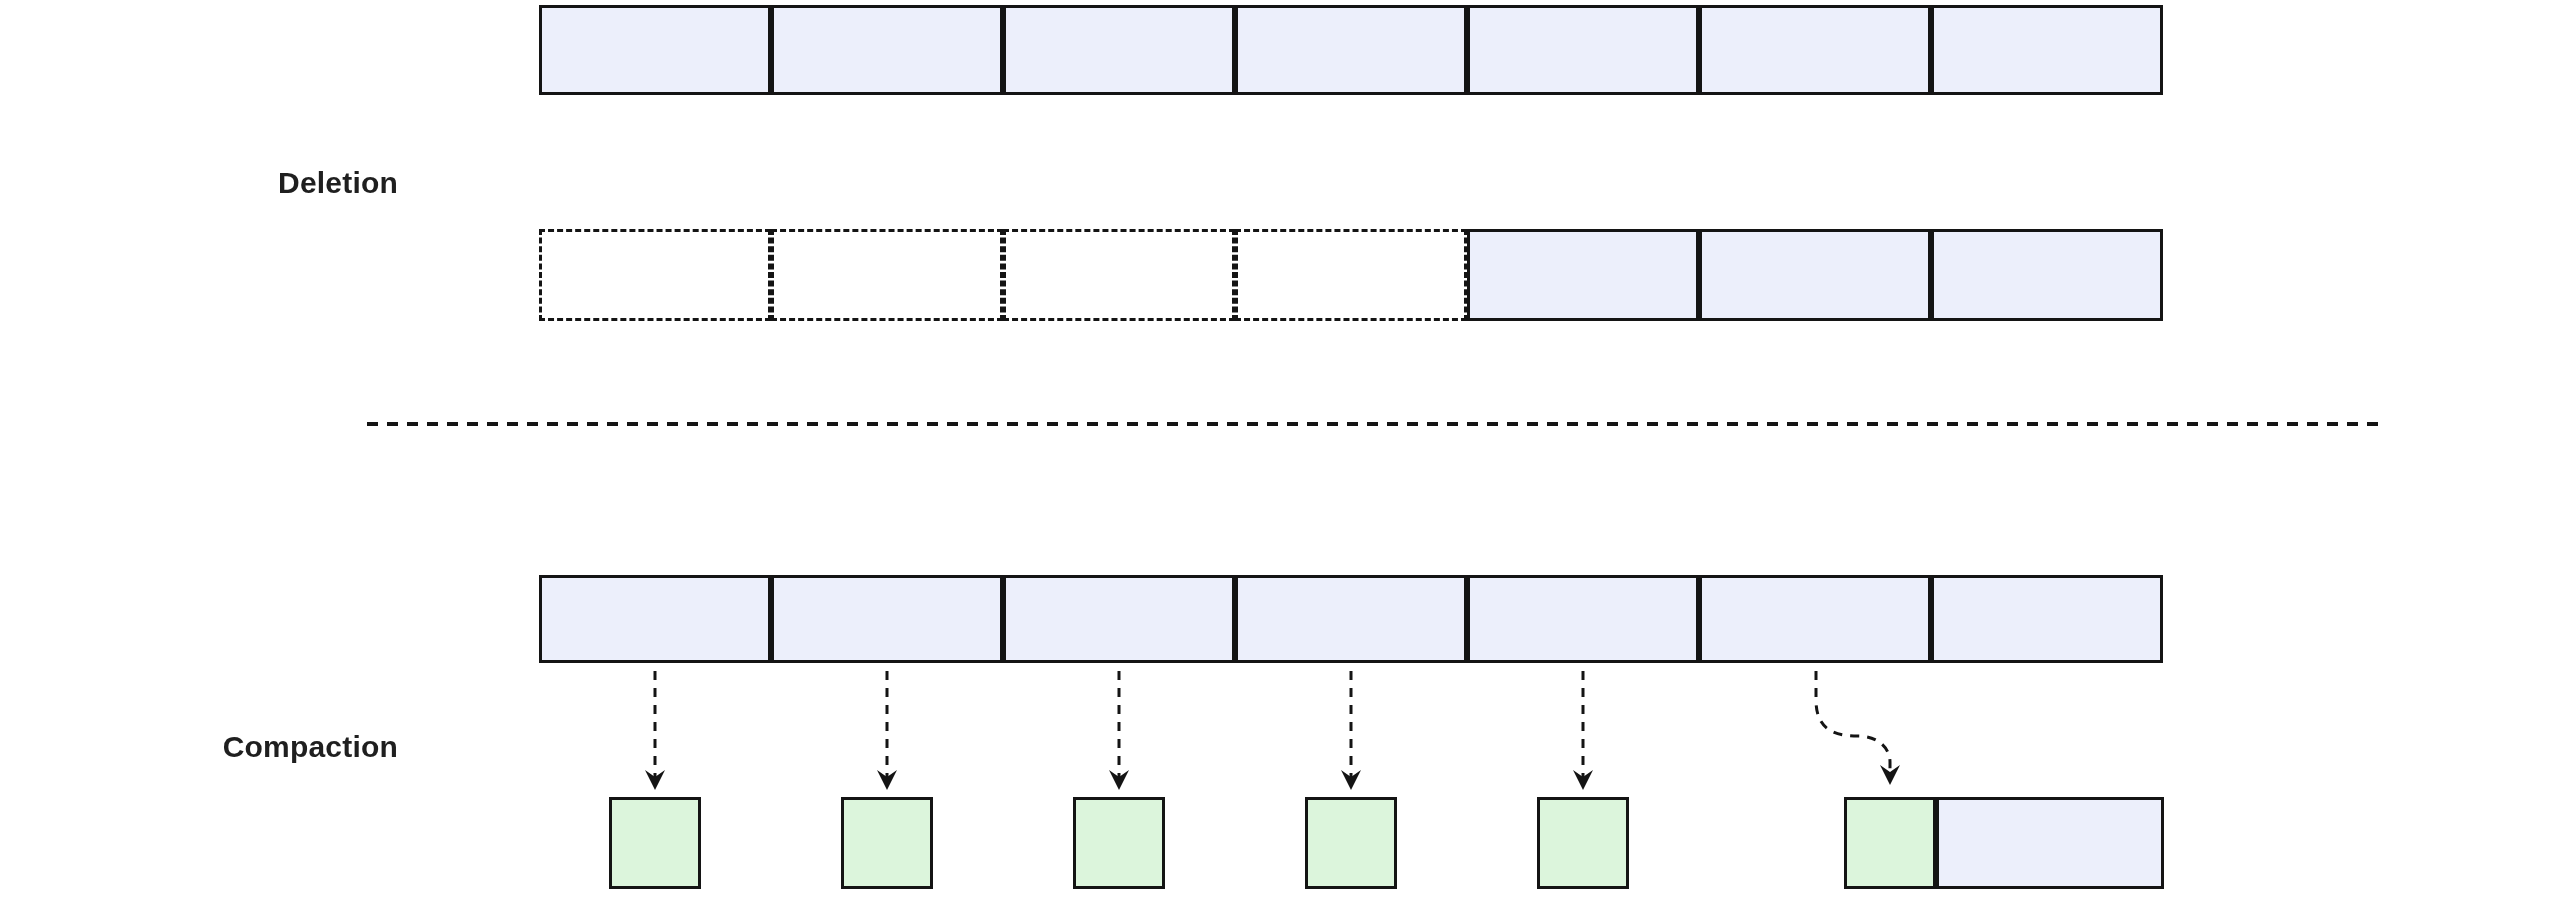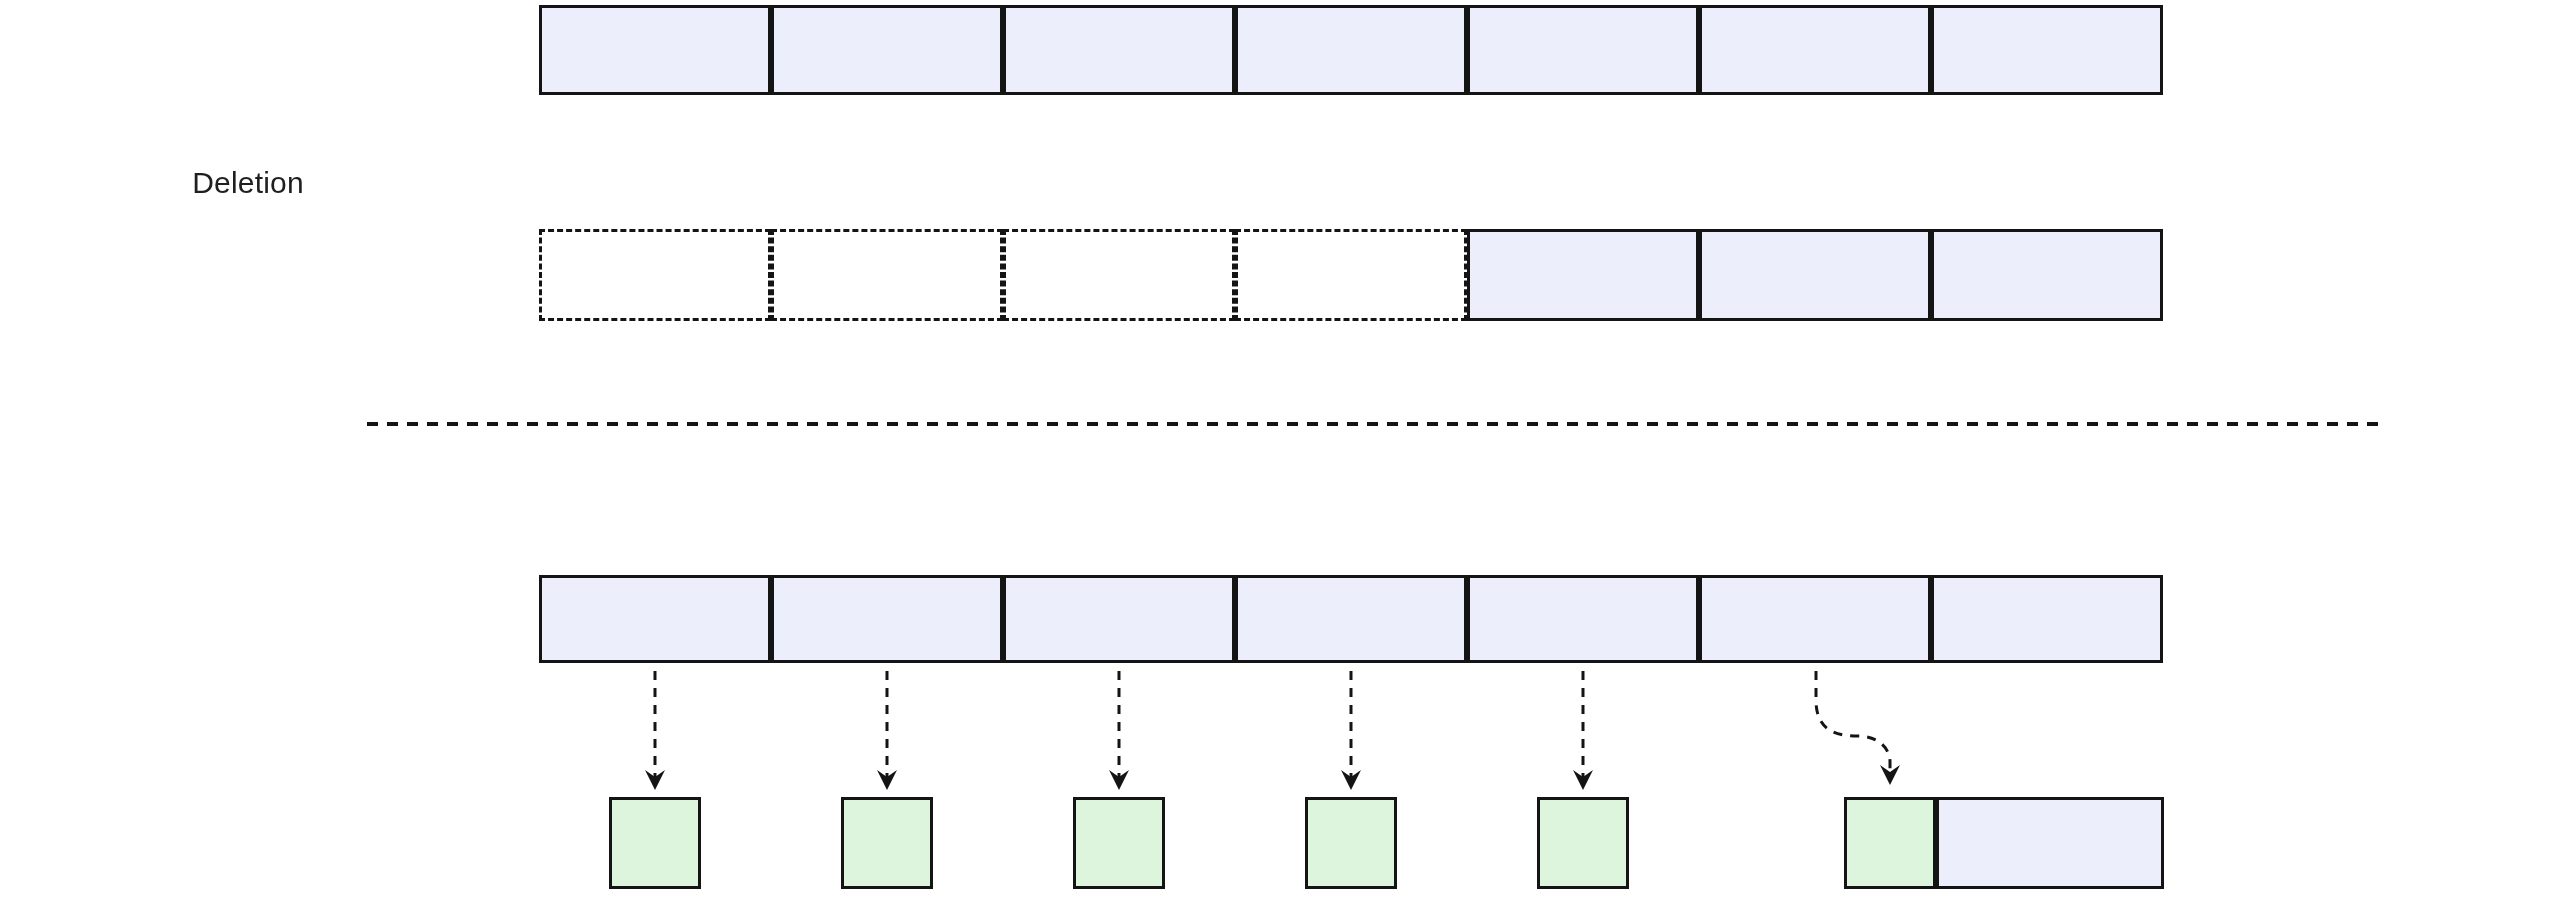--- a/index.html
+++ b/index.html
@@ -10,22 +10,22 @@
     position: relative;
     width: 2560px;
     height: 920px;
     background: #ffffff;
     overflow: hidden;
   }
 
   .label {
     position: absolute;
     width: 300px;
-    text-align: center;
-    font-weight: 400;
+    text-align: right;
+    font-weight: 700;
     font-size: 30px;
     color: var(--label, #1f1f1f);
     letter-spacing: 0.2px;
   }
 
   .row {
     position: absolute;
     display: flex;
   }
 
@@ -86,20 +86,21 @@
     stroke-dasharray: 11 9;
   }
 </style>
 </head>
 <body>
 
 <div id="canvas">
 
   <div class="label" id="label-deletion" style="left:98px; top:166px;">Deletion</div>
 
+  <div class="label" id="label-compaction" style="left:98px; top:730px;">Compaction</div>
 
   <div class="row" id="row-before" style="left:539px; top:5px; width:1624px; height:90px;">
       <div class="cell seg"></div>
       <div class="cell seg"></div>
       <div class="cell seg"></div>
       <div class="cell seg"></div>
       <div class="cell seg"></div>
       <div class="cell seg"></div>
       <div class="cell seg"></div>
     </div>

